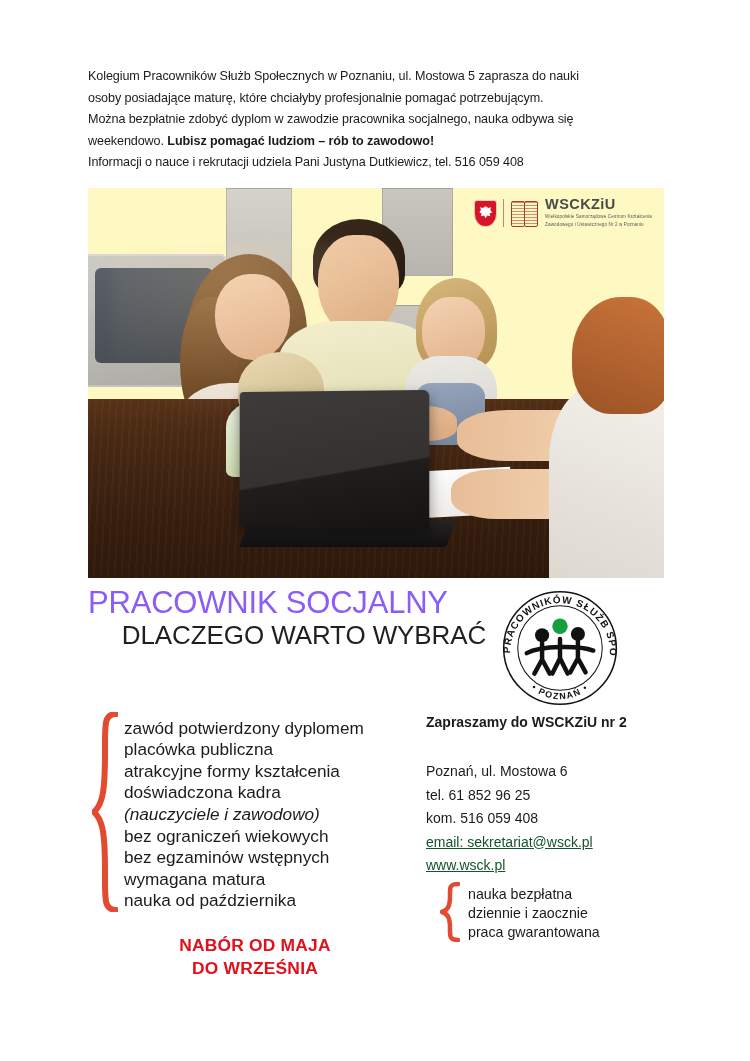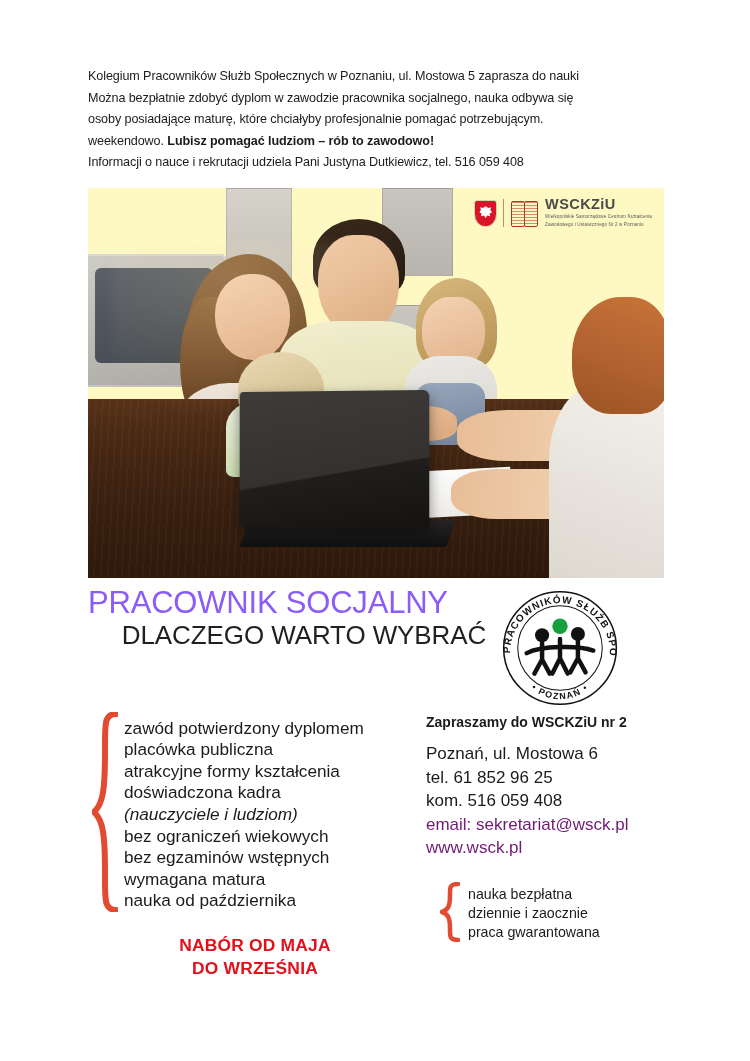--- a/index.html
+++ b/index.html
@@ -259,25 +259,25 @@
   .list-items .it.ital { font-style:italic; }
 
   
   .contact {
     position:absolute; left:426px; top:714px; width:250px;
   }
   .contact-head {
     font-size:14px; font-weight:700; color:#1b1b1b; white-space:nowrap;
   }
   .contact-lines {
-    margin-top:12px; font-size:17px; line-height:23.5px; color:#1b1b1b;
+    margin-top:30px; font-size:14px; line-height:23.5px; color:#1b1b1b;
   }
   .contact-lines .ln { white-space:nowrap; }
   .contact-lines .lnk {
-    color:#701a75; 
+    color:#14532d; text-decoration:underline;
   }
 
   
   .note-block {
     position:absolute; left:440px; top:882px; width:220px;
     display:flex; align-items:flex-end; gap:8px;
   }
   .note-brace { width:20px; flex:0 0 20px; color:#e14b31; }
   .note-brace svg { display:block; width:100%; height:100%; }
   .note-items {
@@ -293,22 +293,22 @@
     letter-spacing:.2px;
   }
 </style>
 </head>
 <body>
 
 <div class="poster">
 
   <div class="intro">
     <div class="line">Kolegium Pracowników Służb Społecznych w Poznaniu, ul. Mostowa 5 zaprasza do nauki</div>
+    <div class="line">osoby posiadające maturę, które chciałyby profesjonalnie pomagać potrzebującym.</div>
     <div class="line">Można bezpłatnie zdobyć dyplom w zawodzie pracownika socjalnego, nauka odbywa się</div>
-    <div class="line">osoby posiadające maturę, które chciałyby profesjonalnie pomagać potrzebującym.</div>
     <div class="line"><span>weekendowo. </span><b>Lubisz pomagać ludziom – rób to zawodowo!</b></div>
     <div class="line">Informacji o nauce i rekrutacji udziela Pani Justyna Dutkiewicz, tel. 516 059 408</div>
   </div>
 
   <div class="photo">
     <div class="photo-scene">
       <div class="bg-wall"></div>
       <div class="cab-panel cab-c"></div>
       <div class="cab-panel cab-a"></div>
       <div class="cab-panel cab-b"></div>
@@ -395,21 +395,21 @@
     <div class="brace">
       <svg viewBox="0 0 26 200" preserveAspectRatio="none" aria-hidden="true">
         <path d="M24 2 C12 2 13 12 13 40 C13 78 11 92 2 100 C11 108 13 122 13 160 C13 188 12 198 24 198" fill="none" stroke="currentColor" stroke-width="6" stroke-linecap="round" stroke-linejoin="round"></path>
       </svg>
     </div>
     <div class="list-items">
       <div class="it">zawód potwierdzony dyplomem</div>
       <div class="it">placówka publiczna</div>
       <div class="it">atrakcyjne formy kształcenia</div>
       <div class="it">doświadczona kadra</div>
-      <div class="it ital">(nauczyciele i ludziom)</div>
+      <div class="it ital">(nauczyciele i zawodowo)</div>
       <div class="it">bez ograniczeń wiekowych</div>
       <div class="it">bez egzaminów wstępnych</div>
       <div class="it">wymagana matura</div>
       <div class="it">nauka od października</div>
     </div>
   </div>
 
   <div class="contact">
     <div class="contact-head">Zapraszamy do WSCKZiU nr 2</div>
     <div class="contact-lines">

